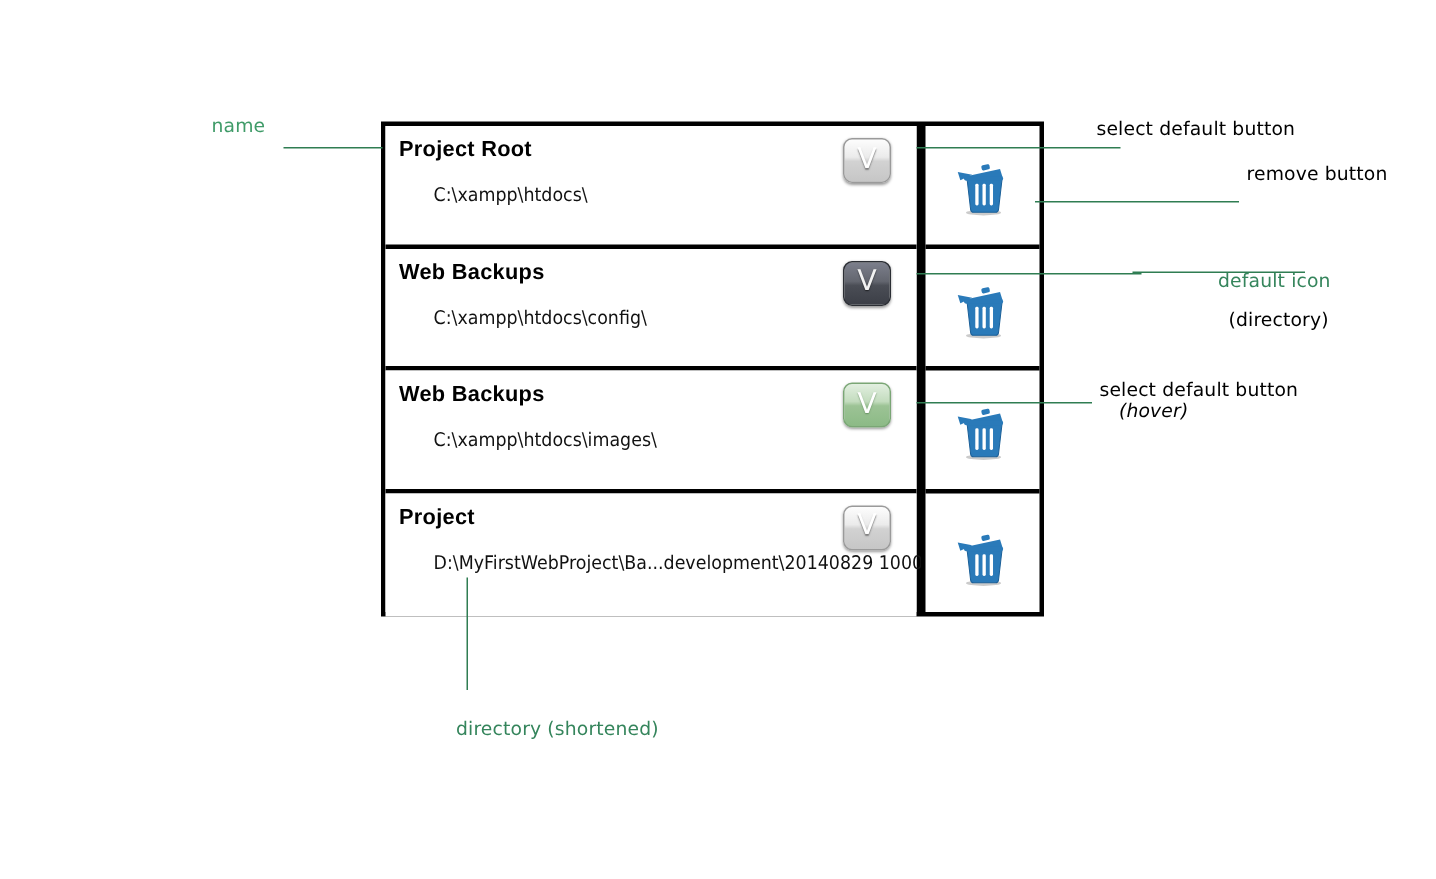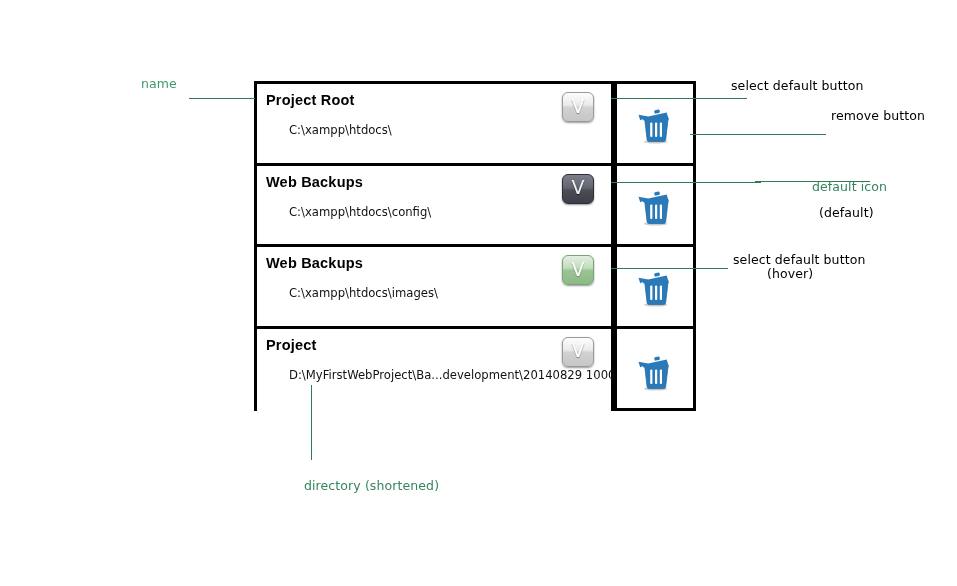--- a/index.html
+++ b/index.html
@@ -218,22 +218,22 @@
 
   <div class="anno dark" style="left:731px; top:78px;">select default button</div>
   <div class="leader h" style="left:611px; top:98px; width:136px;"></div>
 
   <div class="anno dark" style="left:831px; top:108px;text-align:center;">remove button</div>
   <div class="leader h" style="left:690px; top:134px; width:136px;"></div>
 
   <div class="leader h" style="left:611px; top:182px; width:150px;"></div>
   <div class="leader h" style="left:755px; top:181px; width:115px;"></div>
   <div class="anno mid" style="left:812px; top:179px;">default icon</div>
-  <div class="anno dark" style="left:819px; top:205px;">(default)</div>
+  <div class="anno dark" style="left:819px; top:205px;">(directory)</div>
 
   <div class="leader h" style="left:611px; top:268px; width:117px;"></div>
   <div class="anno dark" style="left:733px; top:252px;">select default button</div>
-  <div class="anno dark" style="left:767px; top:266px;">(hover)</div>
+  <div class="anno dark" style="left:746px; top:266px;font-style:italic;">(hover)</div>
 
   <div class="leader v" style="left:311px; top:385px; height:75px;"></div>
   <div class="anno mid" style="left:304px; top:478px;">directory (shortened)</div>
 
 </div>
 
 </body></html>

